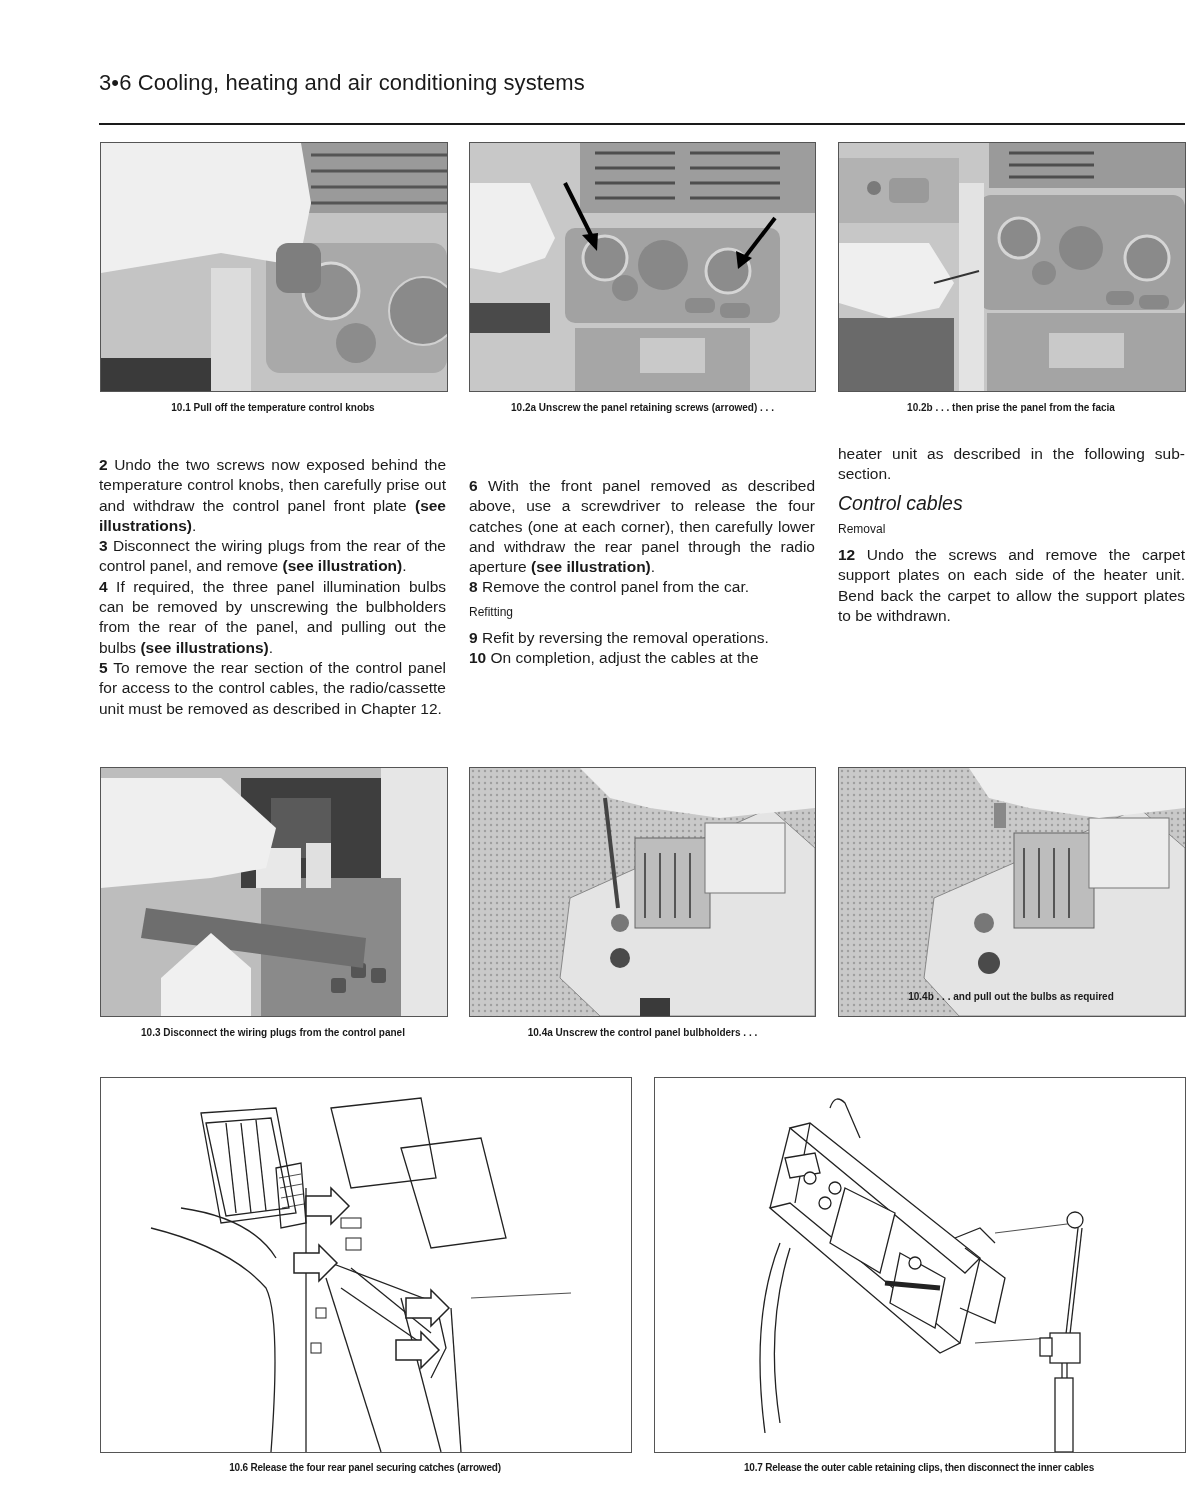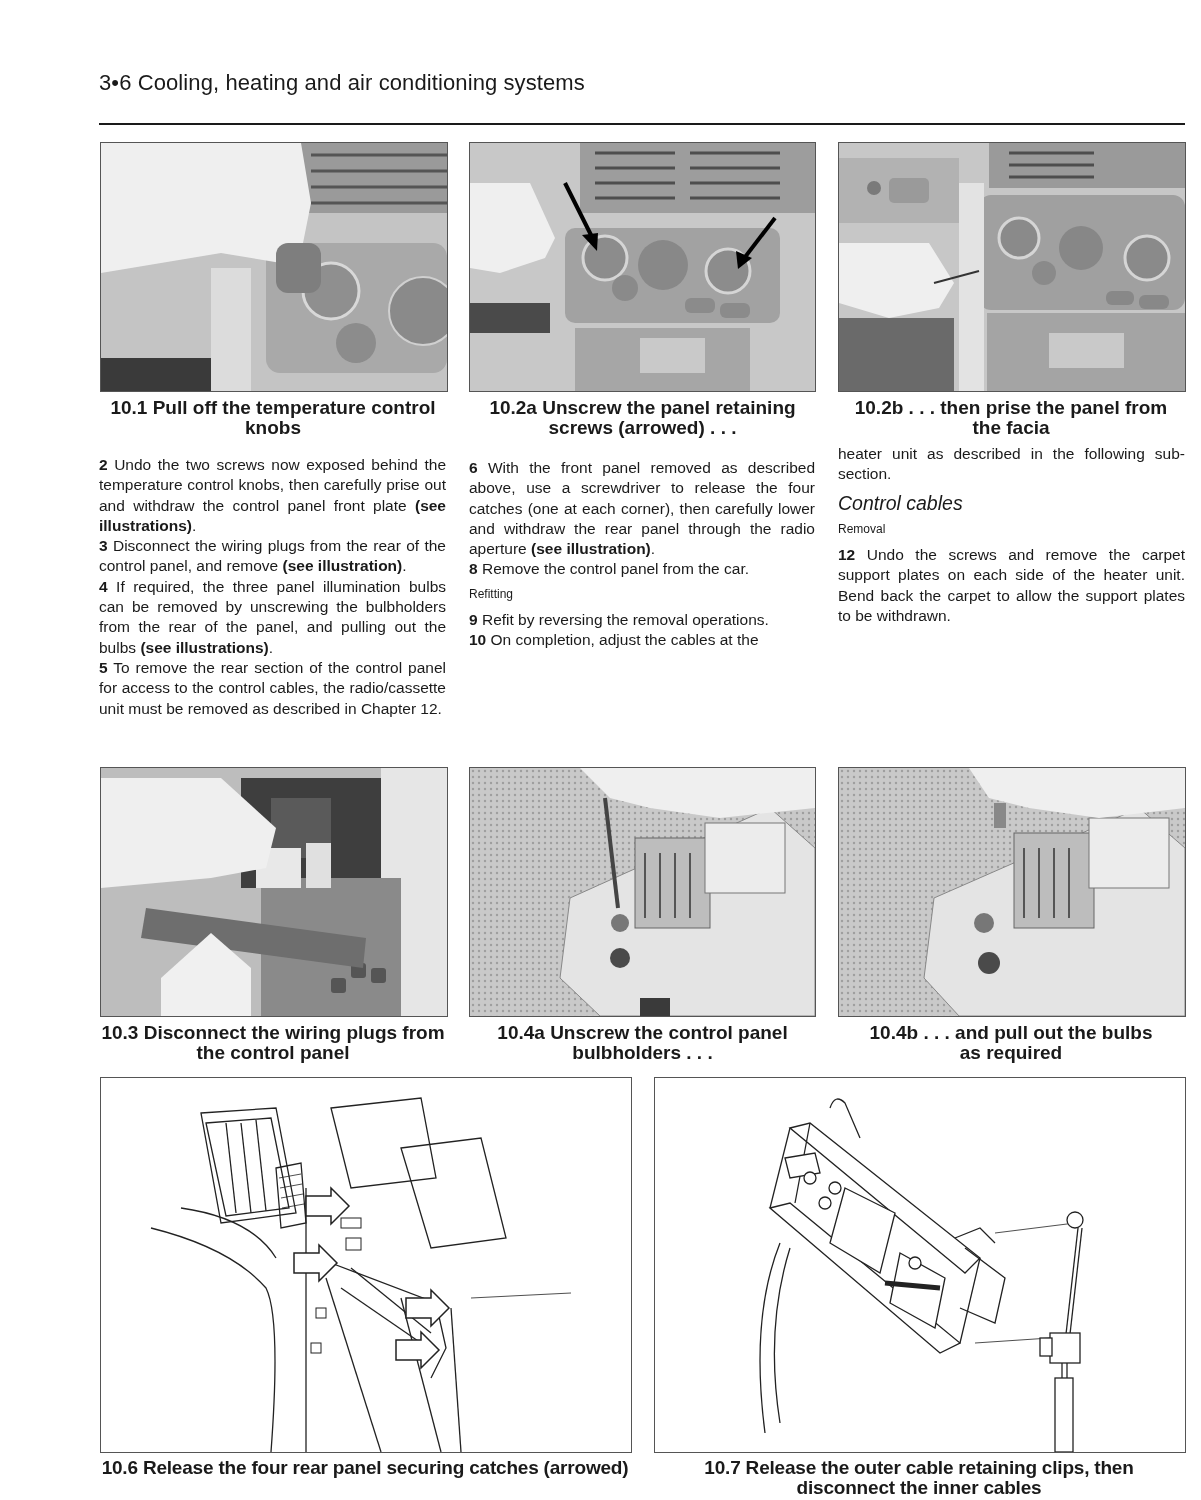--- a/index.html
+++ b/index.html
@@ -3,21 +3,21 @@
 <meta charset="utf-8">
 <style>
   html, body { margin:0; padding:0; background:#ffffff; }
   body { width:1201px; height:1500px; position:relative; overflow:hidden;
          font-family:"Liberation Sans", "DejaVu Sans", sans-serif; color:#1a1a1a; }
   .header { position:absolute; left:99px; top:70px; font-size:22px; letter-spacing:0.1px; }
   .rule { position:absolute; left:99px; top:123px; width:1086px; height:2px; background:#1a1a1a; }
 
   .photo { position:absolute; border:1px solid #555; overflow:hidden; background:#b9b9b9; }
   .photo svg { width:100%; height:100%; display:block; }
-  .caption { position:absolute; font-size:19px; font-weight:bold; text-align:center; line-height:20px; color:#1a1a1a; }
+  .caption { position:absolute; font-size:10px; font-weight:bold; text-align:center; line-height:20px; color:#1a1a1a; }
   .caption.cond { font-weight:bold; letter-spacing:-0.2px; }
 
   .col { position:absolute; font-size:15.5px; line-height:20.3px; text-align:justify; }
   .col p { margin:0; }
   .col b { font-weight:bold; }
   .h-italic { font-weight:normal; font-style:italic; font-size:19.5px; margin:8px 0 6px 0; }
   .h-sub { font-size:12px; margin:4px 0 6px 0; font-weight:normal; }
 
   .diagram { position:absolute; border:1px solid #555; background:#fff; overflow:hidden; }
   .diagram svg { width:100%; height:100%; display:block; }
@@ -112,21 +112,21 @@
 </div>
 <div class="caption" style="left:848px; top:398px; width:326px;">10.2b  . . . then prise the panel from the facia</div>
 
 <div class="col" style="left:99px; top:455px; width:347px;">
   <p><b>2</b><span> Undo the two screws now exposed behind the temperature control knobs, then carefully prise out and withdraw the control panel front plate </span><b>(see illustrations)</b><span>.</span></p>
   <p><b>3</b><span> Disconnect the wiring plugs from the rear of the control panel, and remove </span><b>(see illustration)</b><span>.</span></p>
   <p><b>4</b><span> If required, the three panel illumination bulbs can be removed by unscrewing the bulbholders from the rear of the panel, and pulling out the bulbs </span><b>(see illustrations)</b><span>.</span></p>
   <p><b>5</b><span> To remove the rear section of the control panel for access to the control cables, the radio/cassette unit must be removed as described in Chapter 12.</span></p>
 </div>
 
-<div class="col" style="left:469px; top:458px; width:346px;">
+<div class="col" style="left:469px; top:476px; width:346px;">
   <p><b>6</b><span> With the front panel removed as described above, use a screwdriver to release the four catches (one at each corner), then carefully lower and withdraw the rear panel through the radio aperture </span><b>(see illustration)</b><span>.</span></p>
   <p><b>8</b><span> Remove the control panel from the car.</span></p>
   <div class="h-sub">Refitting</div>
   <p><b>9</b><span> Refit by reversing the removal operations.</span></p>
   <p><b>10</b><span>  On completion, adjust the cables at the</span></p>
 </div>
 
 <div class="col" style="left:838px; top:444px; width:347px;">
   <p>heater unit as described in the following sub-section.</p>
   <div class="h-italic">Control cables</div>
@@ -193,21 +193,21 @@
         <line x1="215" y1="80" x2="215" y2="150"></line>
         <line x1="230" y1="80" x2="230" y2="150"></line>
       </g>
     <rect x="250" y="50" width="80" height="70" fill="#ececec" stroke="#777"></rect>
     <circle cx="145" cy="155" r="10" fill="#777"></circle>
     <circle cx="150" cy="195" r="11" fill="#4a4a4a"></circle>
     <rect x="155" y="35" width="12" height="25" fill="#888"></rect>
     <path d="M130 0 L346 0 L346 40 L260 50 L190 40 L150 30 Z" fill="#efefef"></path>
   </svg>
 </div>
-<div class="caption" style="left:868px; top:1023px; width:286px;">10.4b  . . . and pull out the bulbs as required</div>
+<div class="caption" style="left:868px; top:987px; width:286px;">10.4b  . . . and pull out the bulbs as required</div>
 
 <div class="diagram" style="left:100px; top:1077px; width:530px; height:374px;">
   <svg viewBox="0 0 530 374" preserveAspectRatio="none" fill="none" stroke="#222" stroke-width="1.3">
     <path d="M100 35 L175 30 L195 135 L120 145 Z"></path>
     <path d="M105 45 L170 40 L188 130 L125 138 Z"></path>
     <g>
         <line x1="125" y1="45" x2="135" y2="135"></line>
         <line x1="140" y1="45" x2="150" y2="135"></line>
         <line x1="155" y1="42" x2="165" y2="133"></line>
       </g>

